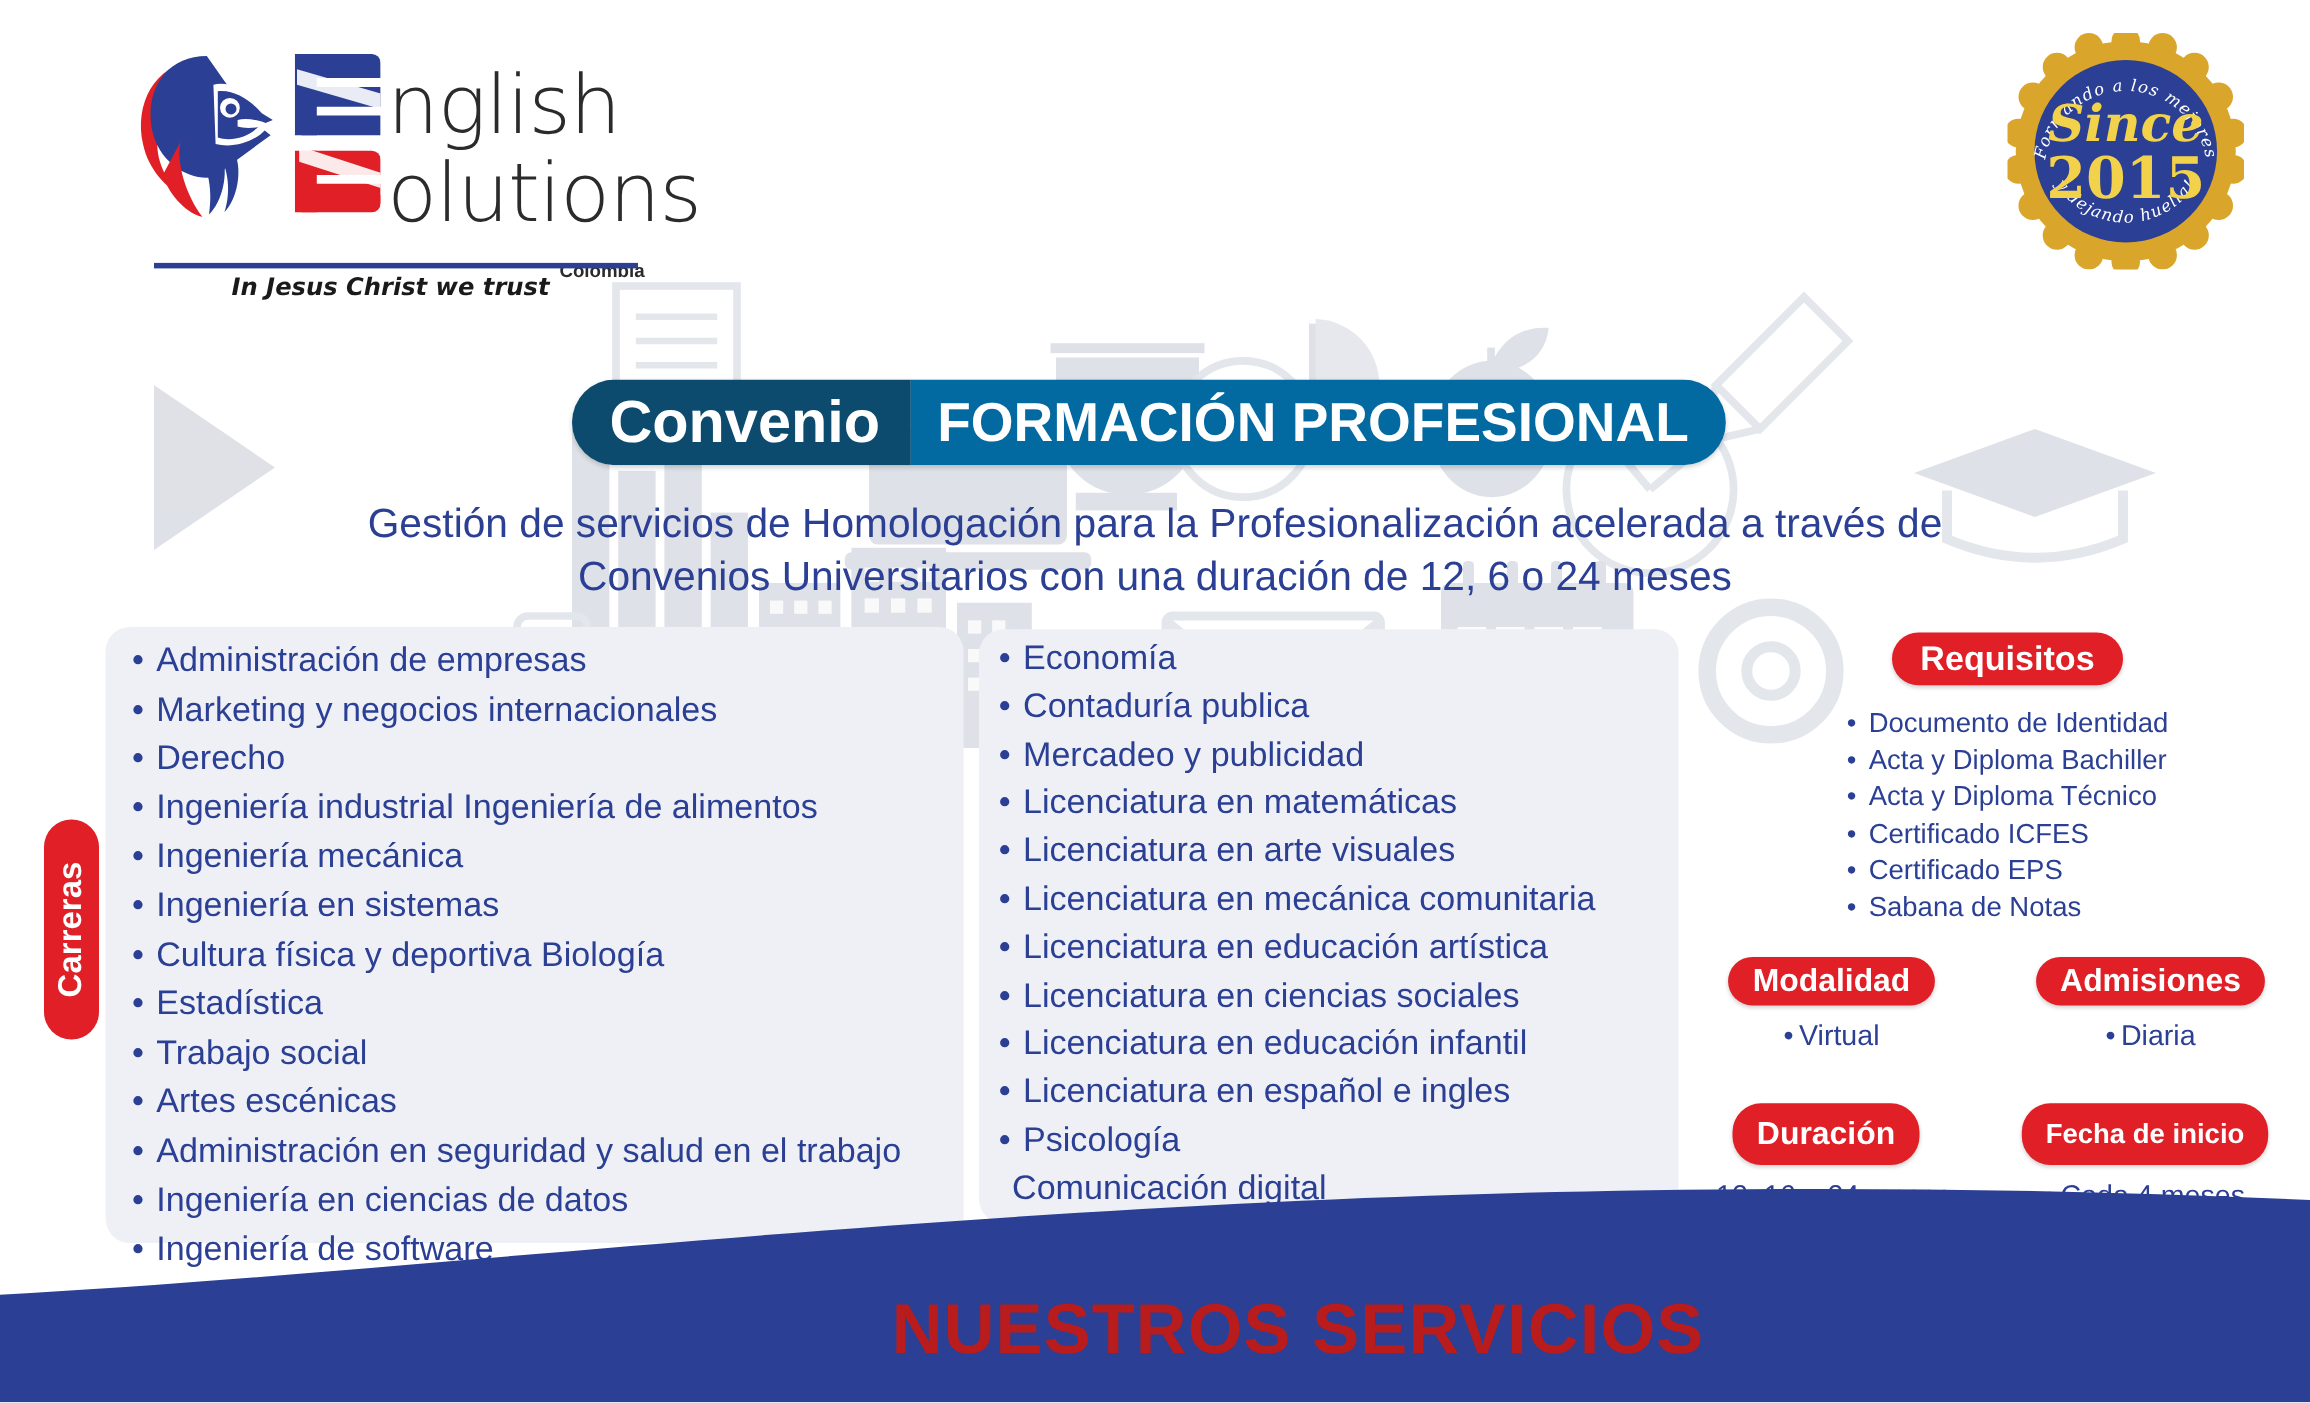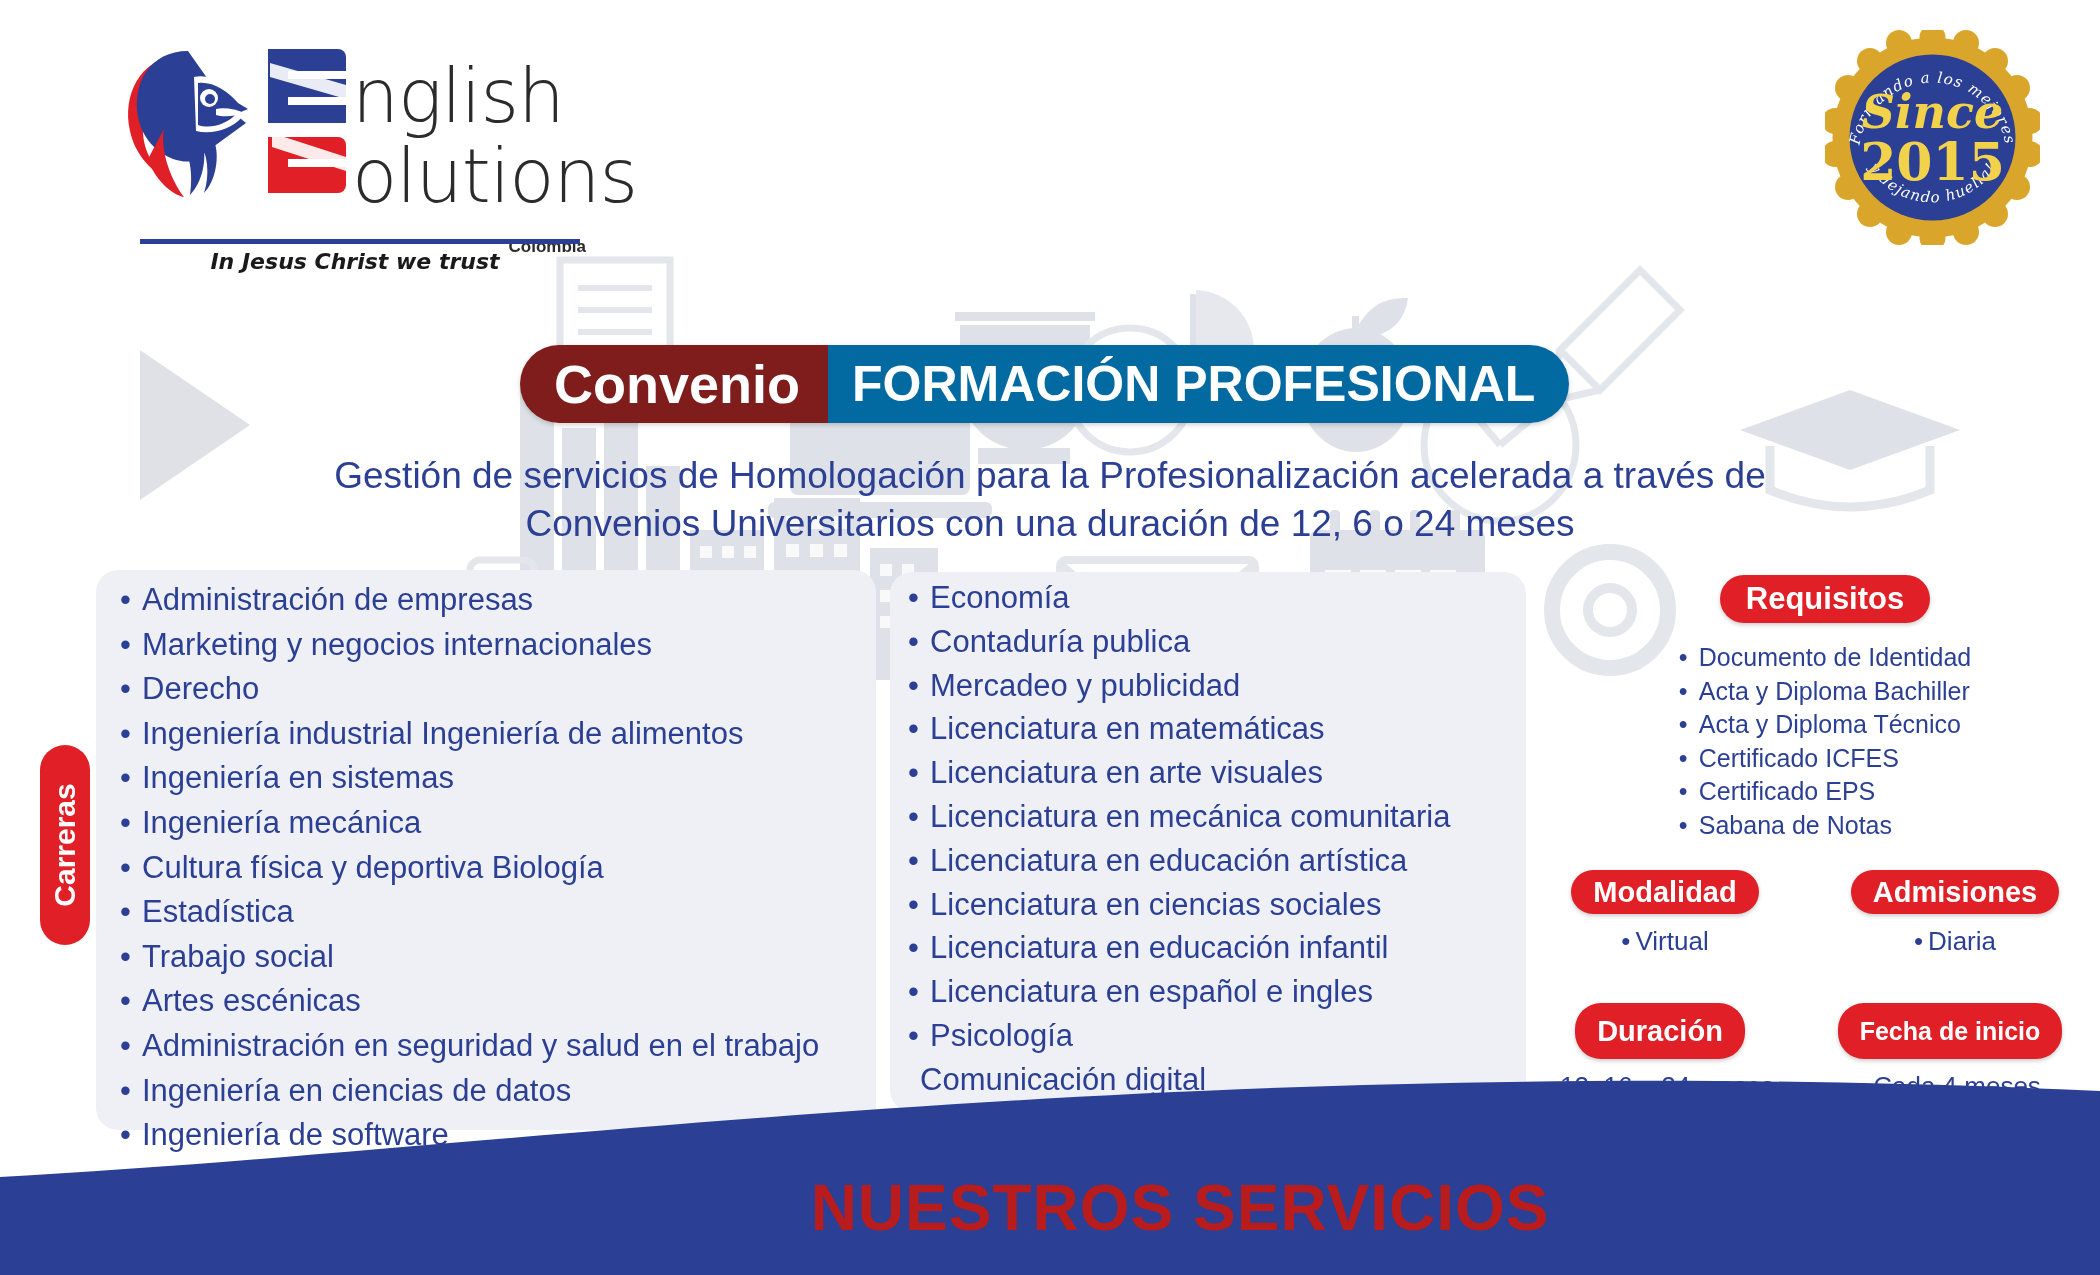--- a/index.html
+++ b/index.html
@@ -27,21 +27,21 @@
   .logo-tag { position: absolute; left: 0; top: 214px; width: 470px; text-align: center;
               font-style: italic; font-weight: bold; font-size: 22px; color: #1a1a1a;
               font-family: "DejaVu Sans", sans-serif; }
 
   
   .badge-wrap { position: absolute; right: 60px; top: 30px; width: 215px; height: 215px; z-index: 5; }
 
   
   .title-banner { position: absolute; left: 520px; top: 345px; height: 78px; display: flex; z-index: 4;
                   border-radius: 39px; overflow: hidden; box-shadow: 0 2px 5px rgba(0,0,0,.18); }
-  .title-red { background: #7f1d1d; color: #fff; font-size: 54px; font-weight: bold;
+  .title-red { background: #0c4a6e; color: #fff; font-size: 54px; font-weight: bold;
                padding: 0 28px 0 34px; display: flex; align-items: center; line-height: 1;
                font-family: "Liberation Sans Narrow","Liberation Sans", sans-serif; }
   .title-blue { background: #0369a1; color: #fff; font-size: 50px; font-weight: bold;
                 padding: 0 34px 0 24px; display: flex; align-items: center; line-height: 1;
                 font-family: "Liberation Sans Narrow","Liberation Sans", sans-serif; }
 
   
   .subtitle { position: absolute; left: 200px; top: 452px; width: 1700px; text-align: center; z-index: 4;
               color: #2b3f94; font-size: 37px; line-height: 48px; }
 
@@ -322,22 +322,22 @@
   </div>
 
   <div class="card" id="card-left"></div>
   <div class="card" id="card-mid"></div>
 
   <ul class="careers-list plain" id="list-left">
       <li>Administración de empresas</li>
       <li>Marketing y negocios internacionales</li>
       <li>Derecho</li>
       <li>Ingeniería industrial Ingeniería de alimentos</li>
+      <li>Ingeniería mecánica</li>
       <li>Ingeniería en sistemas</li>
-      <li>Ingeniería mecánica</li>
       <li>Cultura física y deportiva Biología</li>
       <li>Estadística</li>
       <li>Trabajo social</li>
       <li>Artes escénicas</li>
       <li>Administración en seguridad y salud en el trabajo</li>
       <li>Ingeniería en ciencias de datos</li>
       <li>Ingeniería de software</li>
     </ul>
   <ul class="careers-list plain" id="list-mid">
       <li>Economía</li>

